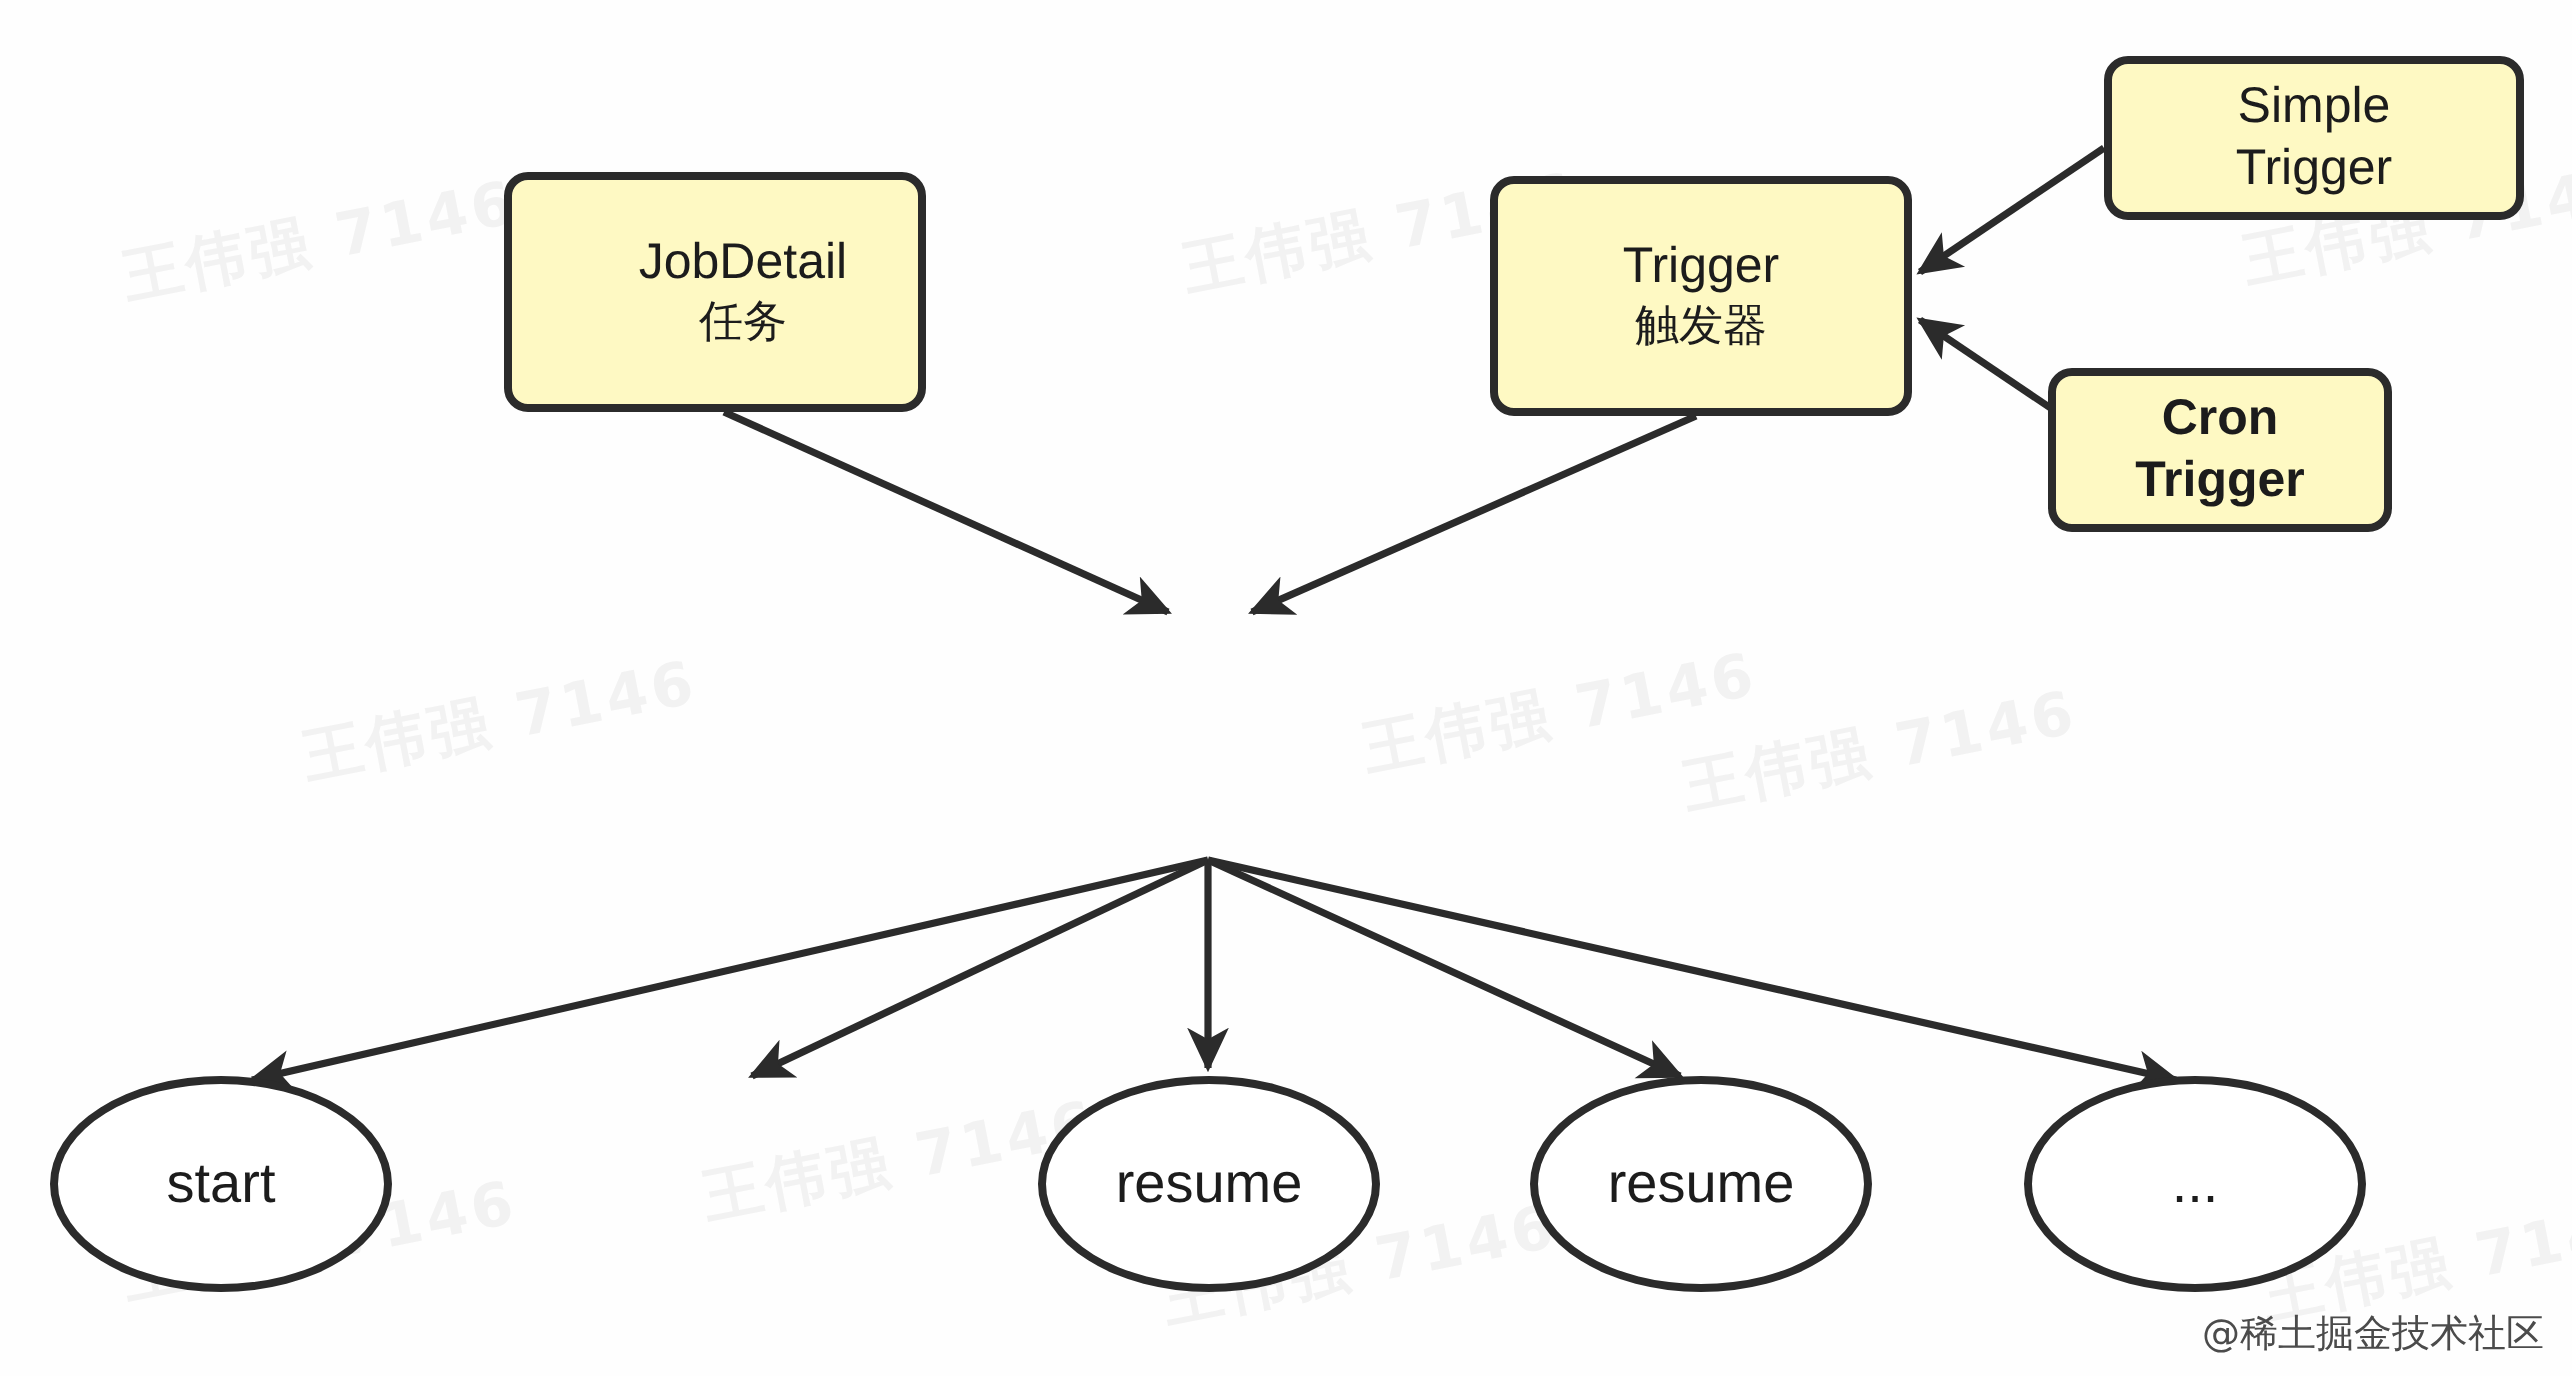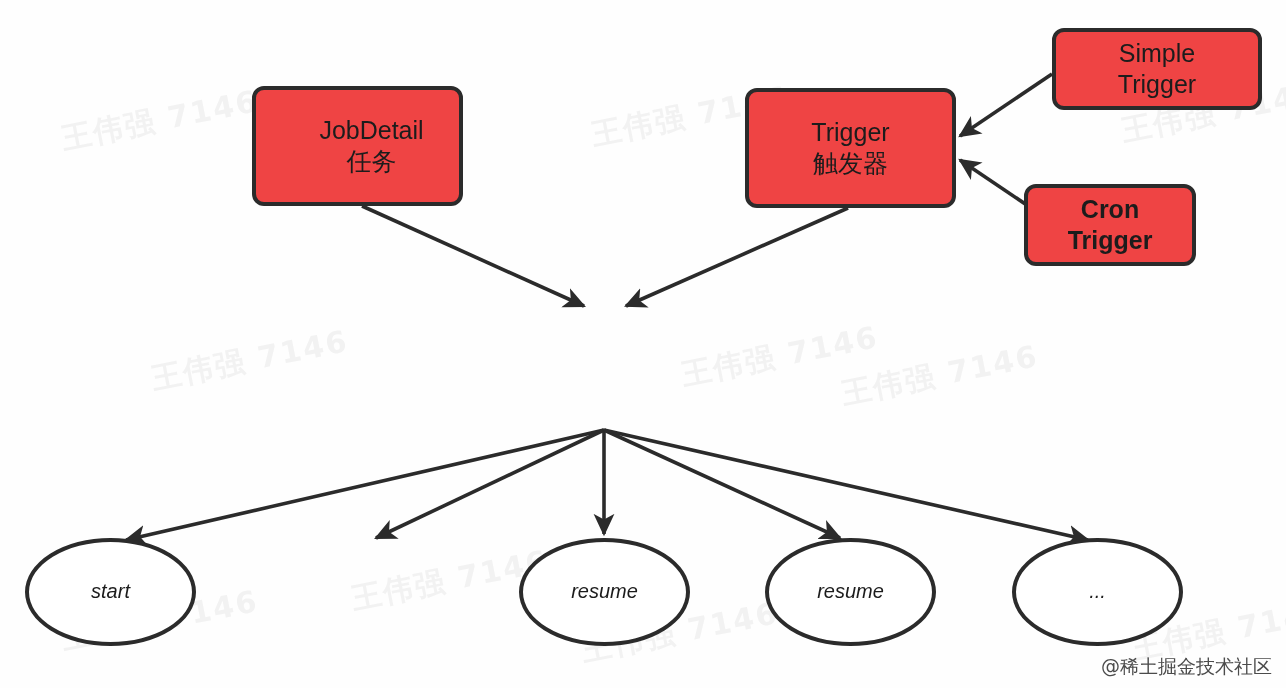--- a/index.html
+++ b/index.html
@@ -48,42 +48,41 @@
     align-items: center;
     justify-content: center;
     box-sizing: border-box;
     text-align: center;
     color: #1c1c1c;
     line-height: 1.26;
   }
   .node.box {
     border: 4px solid #7f1d1d;
     border-radius: 12px;
-    background: #ef4444;
+    background: #fef9c3;
   }
   .node.ellipse {
     border: 4px solid #2b2b2b;
     border-radius: 50%;
     background: #ffffff;
   }
   .node-line {
     display: block;
     white-space: nowrap;
   }
   .line-en {
     font-size: 25px;
     font-family: "Liberation Sans", "DejaVu Sans", sans-serif;
   }
   .line-cn {
-    font-size: 25px;
+    font-size: 22px;
     font-family: "DejaVu Sans", "Liberation Sans", sans-serif;
   }
   .ellipse .line-en {
-    font-size: 20px;
-    font-style: italic;
+    font-size: 28px;
   }
   #credit {
     position: absolute;
     right: 14px;
     bottom: 8px;
     z-index: 3;
     font-size: 19px;
     color: #4b4b4b;
     font-family: "DejaVu Sans", "Liberation Sans", sans-serif;
     white-space: nowrap;

